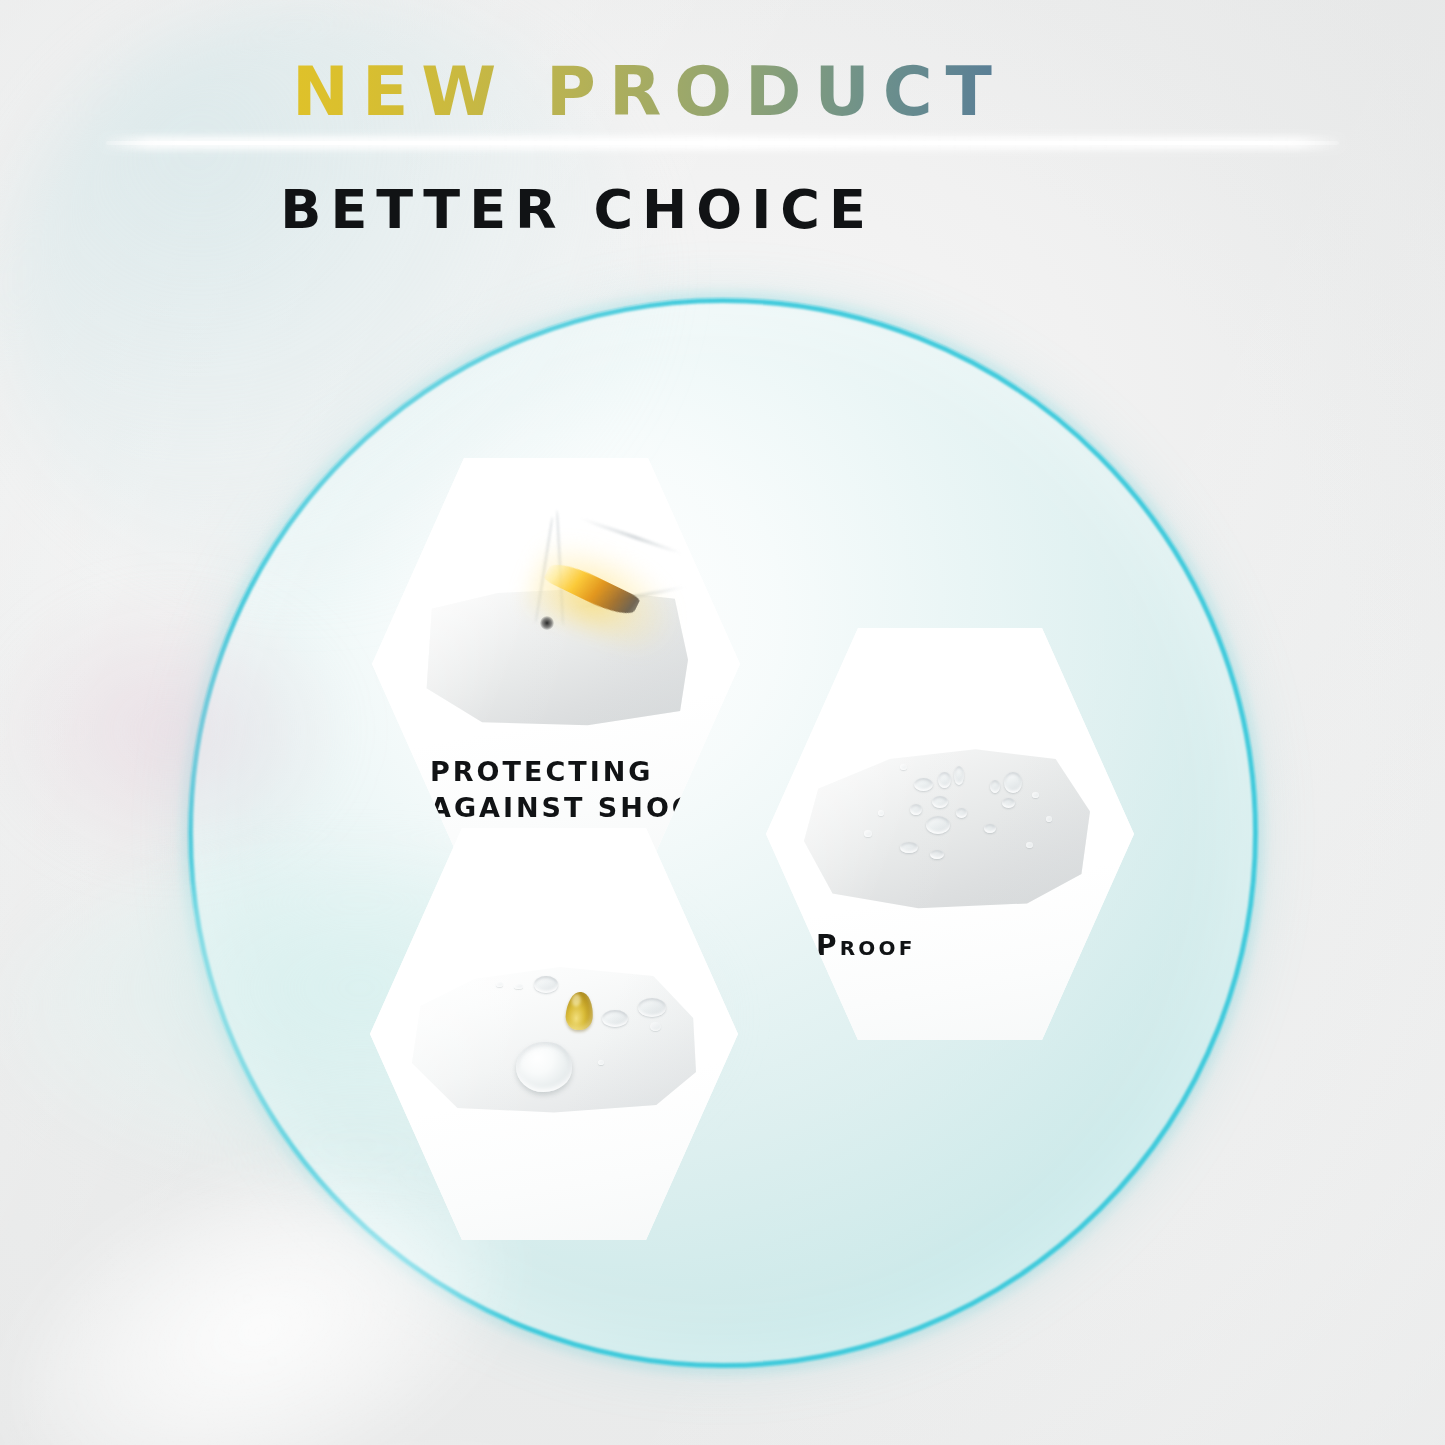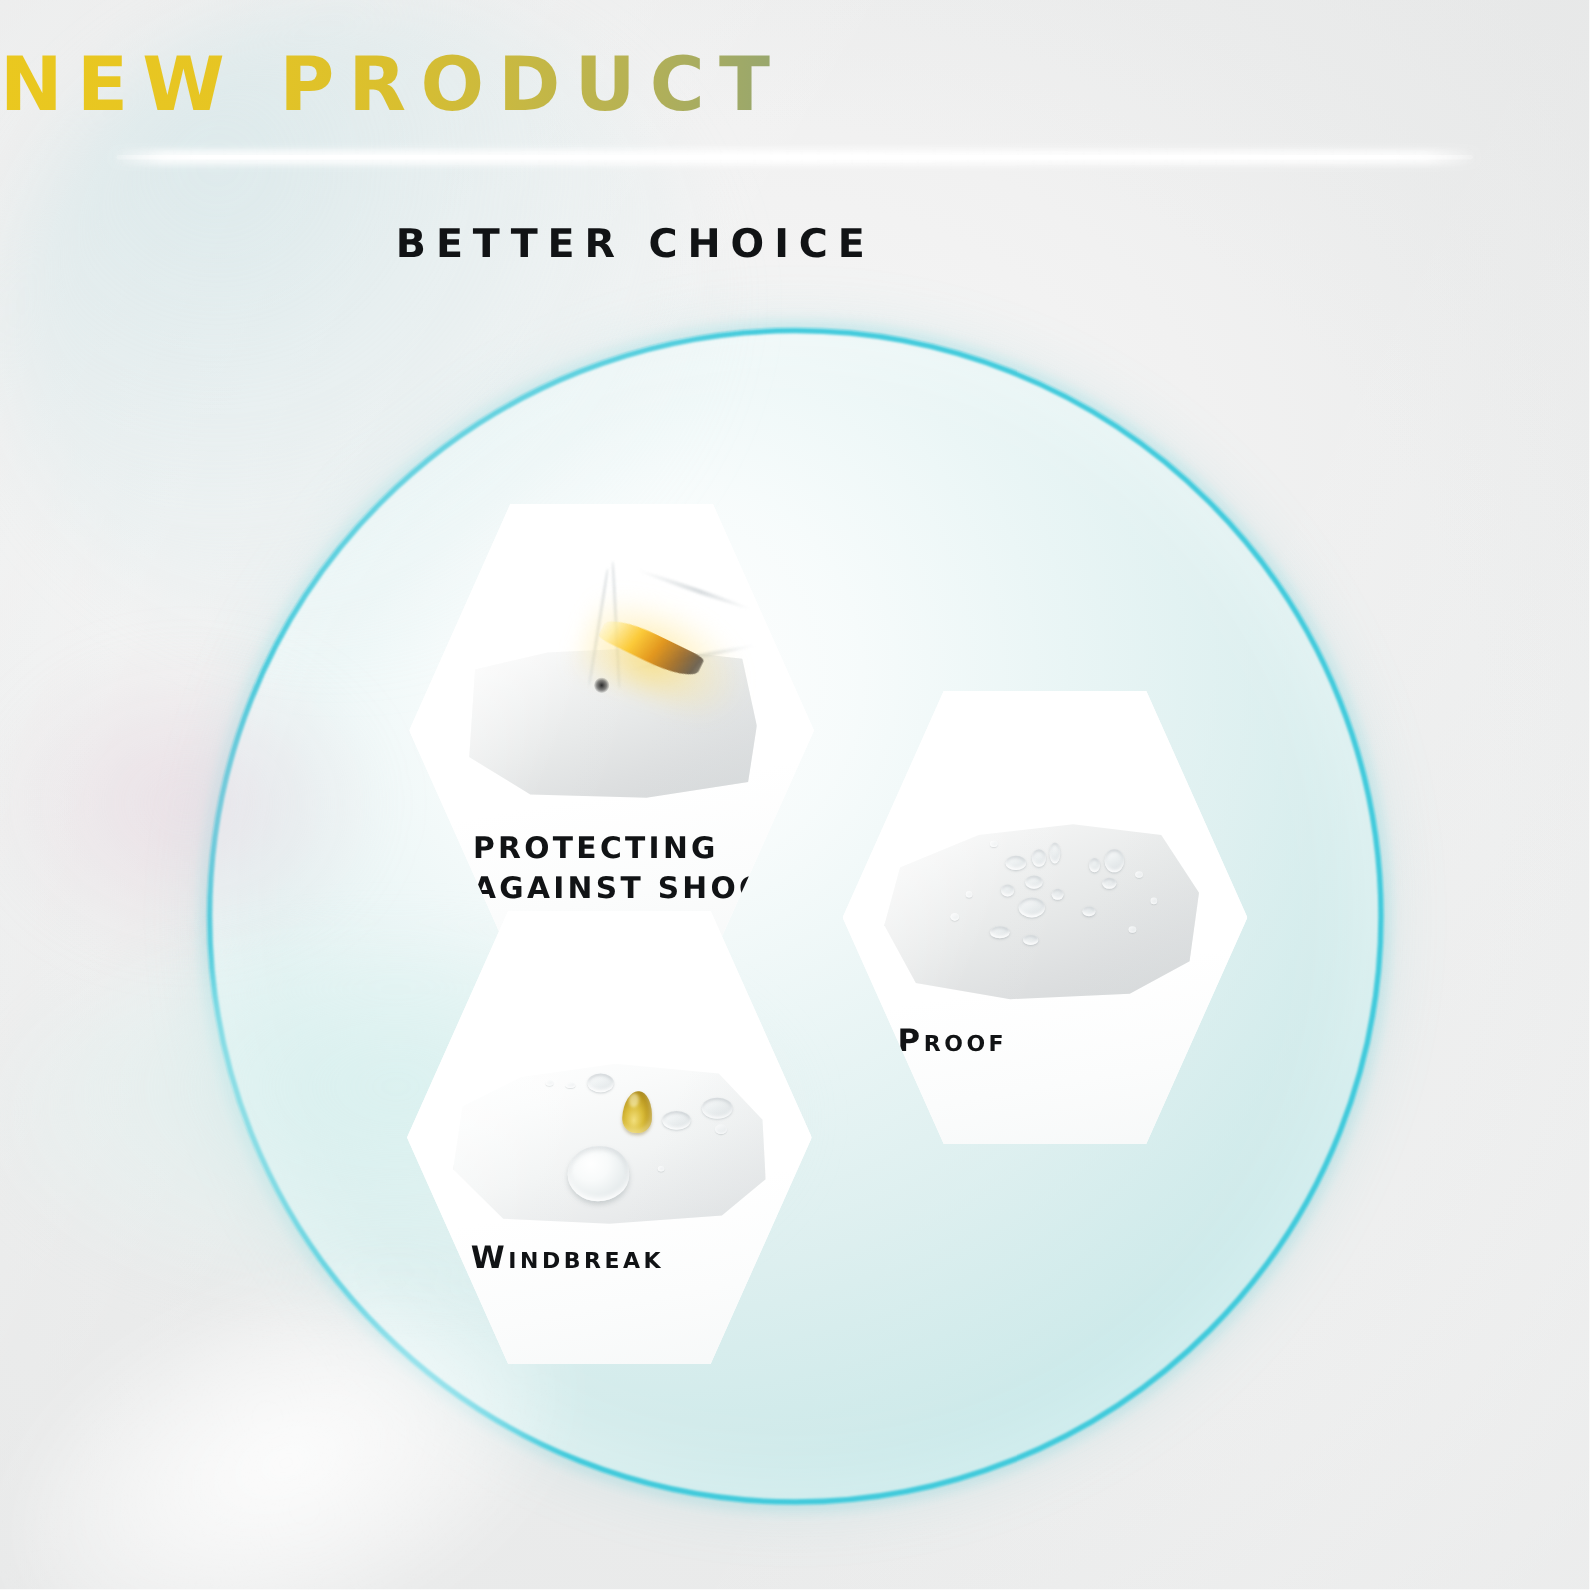--- a/index.html
+++ b/index.html
@@ -41,22 +41,23 @@
     position: absolute;
     left: 0;
     top: 0;
     width: 1445px;
     z-index: 40;
   }
 
   #title {
     position: absolute;
     left: 0;
-    top: 38px;
+    top: 52px;
     width: 1297px;
+    text-align: center;
     font-family: "DejaVu Sans", sans-serif;
     font-size: 68px;
     font-weight: 700;
     letter-spacing: 13px;
     line-height: 80px;
     white-space: nowrap;
     background-image: linear-gradient(94deg,
         #eac81f 0%,
         #e6c523 16%,
         #d9bf2f 28%,
@@ -108,27 +109,26 @@
     border-radius: 2px;
   }
 
   #subtitle {
     position: absolute;
     left: 0;
     top: 182px;
     width: 1155px;
     text-align: center;
     font-family: "DejaVu Sans", sans-serif;
-    font-size: 36px;
+    font-size: 54px;
     font-weight: 700;
     letter-spacing: 9px;
     color: #111315;
     line-height: 56px;
     white-space: nowrap;
-    margin-top: 13px;
   }
 
   
   #bubble-layer {
     position: absolute;
     left: 0;
     top: 0;
     width: 1445px;
     height: 1445px;
     z-index: 10;
@@ -542,21 +542,20 @@
           <div class="droplet" style="left:190px; top:46px; width:26px; height:17px;"></div>
           <div class="droplet" style="left:226px; top:34px; width:28px; height:19px;"></div>
           <div class="droplet-sm" style="left:238px; top:58px; width:11px; height:9px;"></div>
           <div class="droplet-sm" style="left:266px; top:26px; width:7px;  height:5px;"></div>
           <div class="droplet-sm" style="left:186px; top:96px; width:6px;  height:5px;"></div>
           <div id="big-bead"></div>
         </div>
       </div>
 
       <div class="caption cap-smallcaps" id="cap-wind">
-        <span class="cap-line">Windbreak</span>
       </div>
     </div>
 
   </div>
 
   <div id="header">
     <div id="title">NEW PRODUCT</div>
     <div id="divider-wrap">
       <div id="divider-glow"></div>
       <div id="divider-core"></div>

